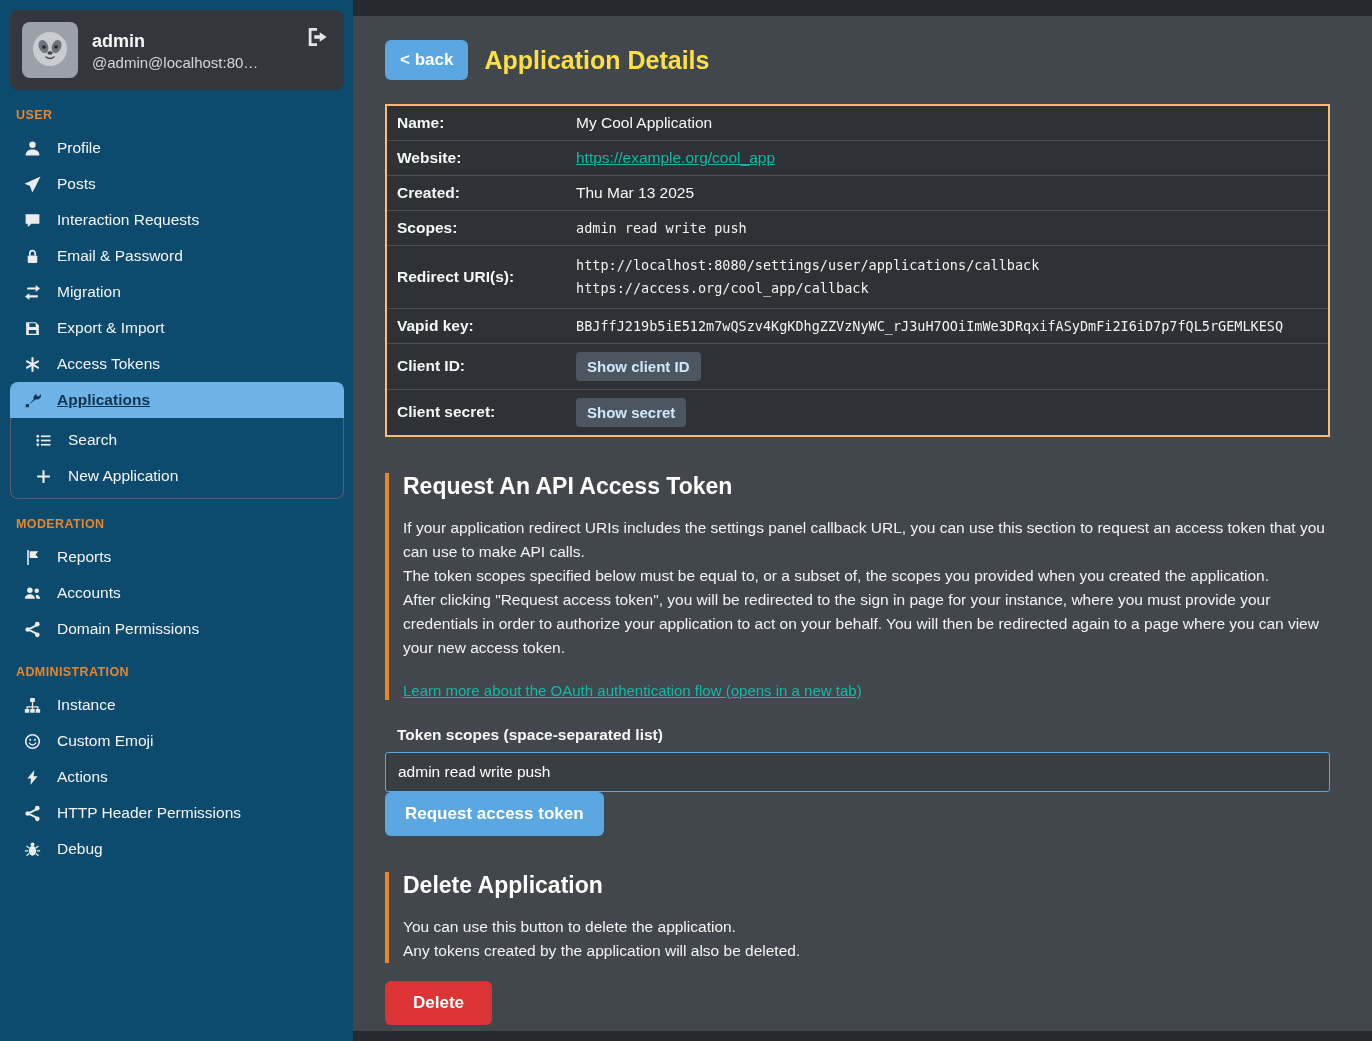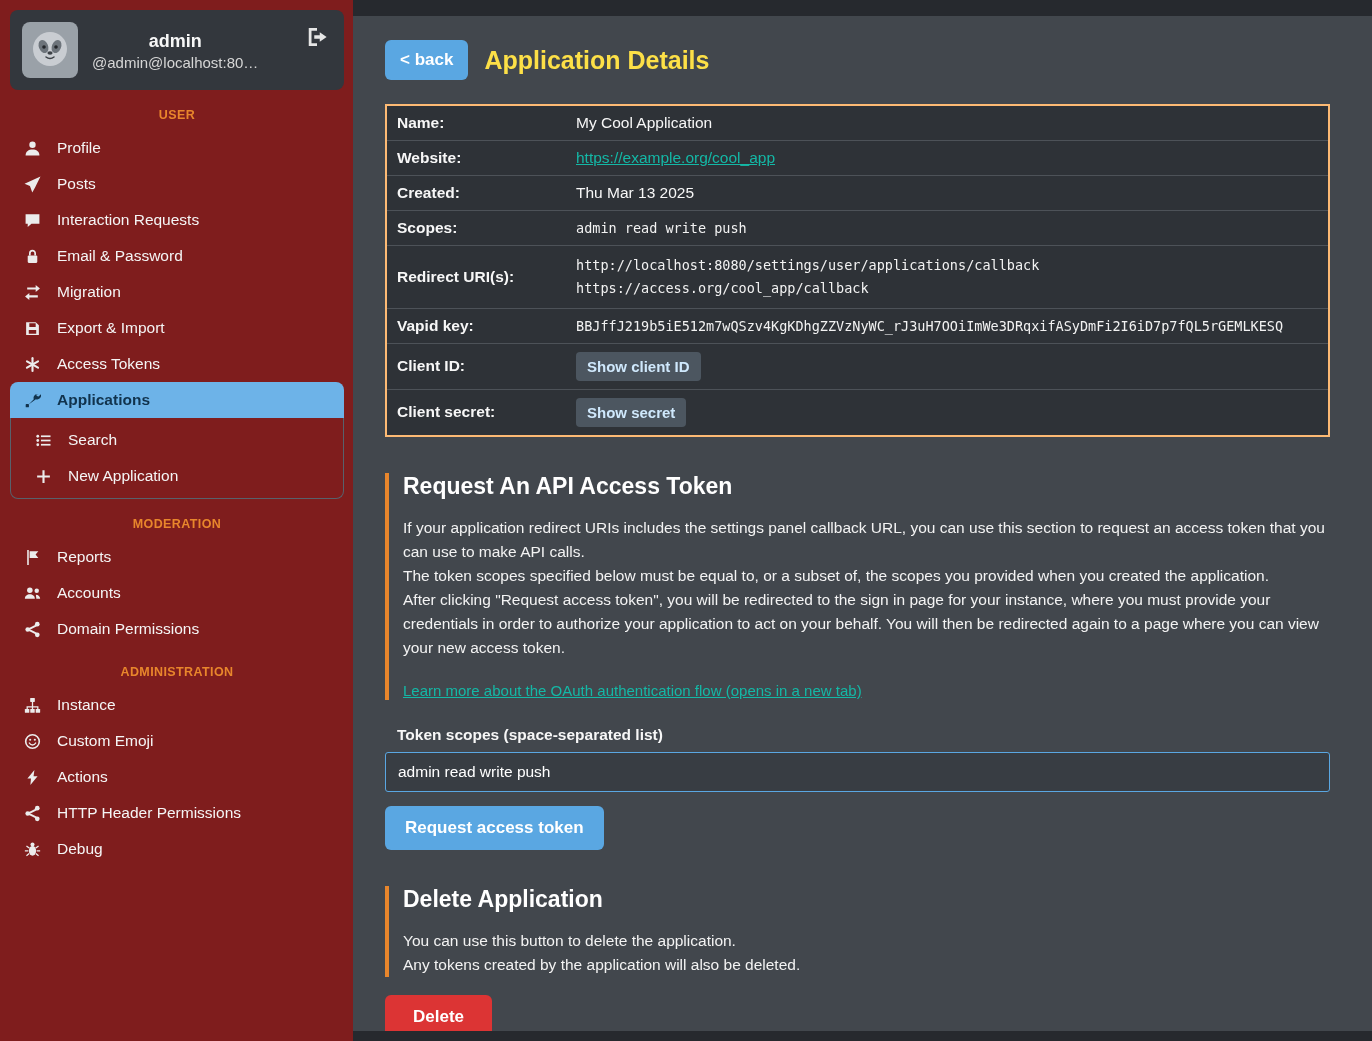--- a/index.html
+++ b/index.html
@@ -3,31 +3,31 @@
 <meta charset="utf-8">
 <style>
   * { box-sizing: border-box; }
   html,body { margin:0; padding:0; }
   body {
     width:1372px; height:1041px; display:flex; overflow:hidden;
     background:#26292e; color:#f7f7f7;
     font-family:"Liberation Sans", sans-serif;
   }
   
-  .sidebar { width:353px; min-width:353px; padding:10px 9px 0 10px; background:#7f1d1d; overflow:hidden;text-align:center; }
+  .sidebar { width:353px; min-width:353px; padding:10px 9px 0 10px; background:#0c4a6e; overflow:hidden; }
   .user-card { background:#33373d; border-radius:8px; padding:12px; display:flex; gap:14px; align-items:center; position:relative; margin-bottom:10px; }
   .avatar { width:56px; height:56px; border-radius:8px; overflow:hidden; flex-shrink:0; }
   .user-meta { min-width:0; }
   .user-name { font-weight:bold; font-size:18px; line-height:1.4; }
   .user-handle { font-size:15px; color:#d6d6d6; white-space:nowrap; overflow:hidden; max-width:178px; }
   .logout { position:absolute; top:16px; right:16px; color:#e6e6e6; cursor:pointer; }
   .nav-section { color:#e8862c; font-weight:bold; font-size:12.5px; letter-spacing:.4px; margin:18px 6px 8px; }
   .nav-item { display:flex; align-items:center; gap:15px; padding:9px 12px; font-size:15.5px; color:#f5f5f5; cursor:pointer; }
   .nicon { width:20px; display:flex; justify-content:center; align-items:center; color:#ececec; flex-shrink:0; }
-  .nav-item.active { background:#6db3e8; color:#11334d; font-weight:bold; border-radius:8px 8px 0 0; }
+  .nav-item.active { background:#6db3e8; color:#11334d; font-weight:bold; border-radius:8px 8px 0 0;text-decoration:underline; }
   .nav-item.active .nicon { color:#11334d; }
   .submenu { border:1px solid #58616b; border-top:none; border-radius:0 0 8px 8px; padding:4px 0; }
   .submenu .nav-item { padding-left:22px; }
   
   .main-outer { flex:1; padding:16px 0 10px 0; height:100%; }
   .main { background:#42474d; height:100%; padding:24px 42px 12px 32px; overflow:hidden; }
   .page-header { display:flex; align-items:center; gap:16px; margin-bottom:24px; }
   .back-btn { background:#5aa7e2; color:#fff; font-weight:bold; font-size:17px; padding:10px 15px; border:none; border-radius:6px; font-family:inherit; cursor:pointer; }
   .page-title { font-size:25px; font-weight:bold; margin:0; color:#fde047; }
   .details-table { width:100%; border-collapse:collapse; background:#2e3237; border:2px solid #fdba74; font-size:15.5px; }
@@ -37,21 +37,21 @@
   .mono { font-family:"DejaVu Sans Mono", monospace; font-size:13.5px; color:#f2f2f2; }
   .mono-line { font-family:"DejaVu Sans Mono", monospace; font-size:13.5px; color:#f2f2f2; line-height:1.7; }
   a.link { color:#14b8a6; text-decoration:underline; cursor:pointer; }
   .show-btn { background:#4c5660; color:#cfe8fc; font-weight:bold; font-size:15px; padding:6px 11px; border:none; border-radius:4px; font-family:inherit; cursor:pointer; }
   .section { border-left:4px solid #e8862c; padding-left:14px; margin-top:36px; }
   .section h2 { font-size:23px; margin:0 0 16px; color:#fff; }
   .section p { margin:0; font-size:15.5px; line-height:1.55; color:#f3f3f3; }
   .learn-link { display:inline-block; margin-top:22px; font-size:15px; }
   .form-label { font-weight:bold; font-size:15.5px; margin:26px 12px 8px; }
   .scopes-input { width:100%; background:#383d43; border:1px solid #5aa7e2; border-radius:3px; color:#fff; font-size:15.5px; padding:10px 12px; font-family:inherit; outline:none; }
-  .request-btn { margin-top:14px; background:#5aa7e2; color:#fff; font-weight:bold; font-size:17px; padding:12px 20px; border:none; border-radius:6px; font-family:inherit; cursor:pointer; }
+  .request-btn { background:#5aa7e2; color:#fff; font-weight:bold; font-size:17px; padding:12px 20px; border:none; border-radius:6px; font-family:inherit; cursor:pointer; }
   .delete-btn { margin-top:18px; background:#dc3434; color:#fff; font-weight:bold; font-size:17px; padding:12px 28px; border:none; border-radius:6px; font-family:inherit; cursor:pointer; }
   svg { display:block; }
 </style>
 </head>
 <body>
 
 <div class="sidebar">
 
   <div class="user-card">
     <div class="avatar">

